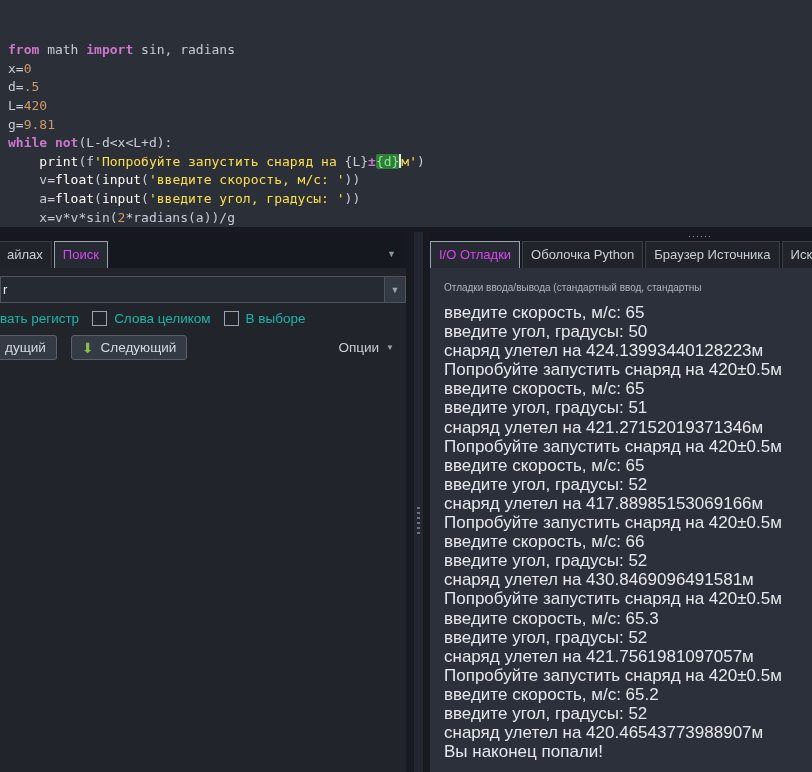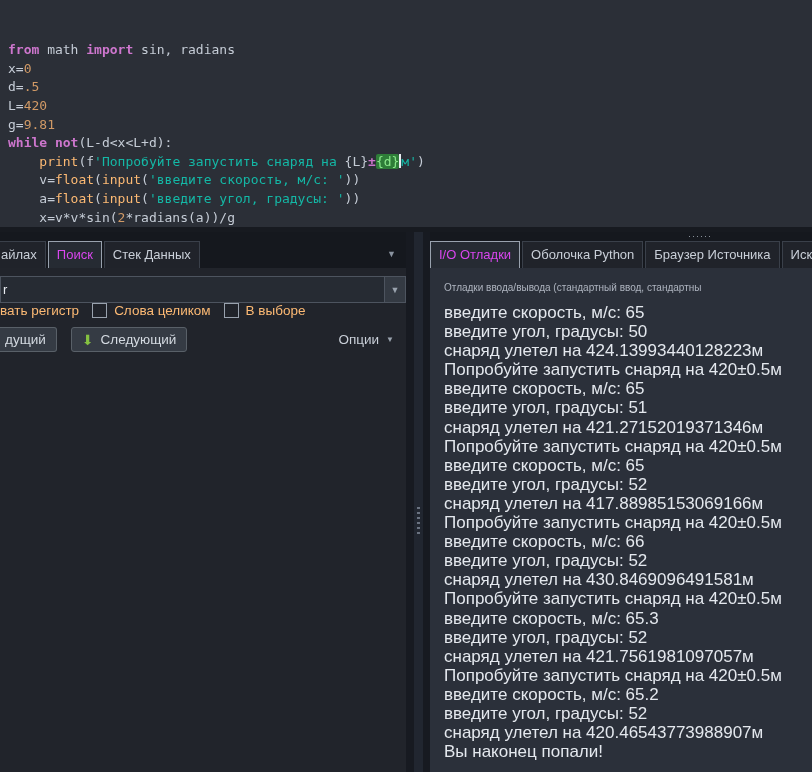--- a/index.html
+++ b/index.html
@@ -6,22 +6,22 @@
   html,body { width:812px; height:772px; overflow:hidden; }
   body { font-family:"Liberation Sans", sans-serif; background:#21242b; }
   .screen { width:812px; height:772px; position:relative; display:flex; flex-direction:column; }
 
   
   .editor { height:227px; background:#2b2f37; padding:4px 0 0 8px;
             font-family:"DejaVu Sans Mono", monospace; font-size:13px; line-height:18.6px;
             white-space:pre; overflow:hidden; color:#c5ccd6; }
   .tk-pl  { color:#c5ccd6; }
   .tk-kw  { color:#cd76cd; font-weight:bold; }
-  .tk-fn  { color:#fdba74; }
-  .tk-str { color:#14b8a6; }
+  .tk-fn  { color:#ffffff; }
+  .tk-str { color:#fde047; }
   .tk-num { color:#d19a66; }
   .tk-hl  { background:#2e7d38; color:#8ce98c; border-radius:2px; }
   .tk-cur { display:inline-block; width:0; border-left:2px solid #e9ecf1; height:14px; vertical-align:-2px; }
 
   .hsplit { height:5px; background:#171a20; }
 
   
   .bottom { flex:1; display:flex; min-height:0; }
 
   .left-panel { width:406px; background:#21242b; display:flex; flex-direction:column; }
@@ -29,32 +29,32 @@
   .vsplit .sb-track { position:absolute; left:8px; top:0; bottom:0; width:9px; background:#212630; }
   .vsplit .grip { position:absolute; left:11px; top:275px; width:3px; height:28px;
                   background:repeating-linear-gradient(to bottom,#6a7280 0 2px, transparent 2px 5px); }
   .right-panel { flex:1; background:#2b303a; display:flex; flex-direction:column; position:relative; min-width:0; }
 
   
   .tabbar { height:36px; background:#15181e; display:flex; align-items:flex-end; flex-shrink:0; overflow:hidden; }
   .tab { height:27px; padding:5px 8px 4px 8px; margin-right:2px; background:#20232a;
          border:1px solid #3a404a; border-bottom:none; color:#c9cfd8; font-size:13px; white-space:nowrap; cursor:default; }
   .tab.active { background:#262b33; border-color:#99a2ae; color:#d946ef; }
-  .tab.clipped { border-left:none; padding-left:1px; }
+  .tab.clipped { border-left:none; padding-left:7px; }
   .tabbar .spacer { flex:1; }
   .menu-arrow { color:#8a93a0; font-size:9px; padding:0 10px 9px 0; }
   .drag-dots { position:absolute; top:0; left:258px; color:#98a0ab; font-size:9px; letter-spacing:1px; line-height:8px; }
 
   
   .search-row { display:flex; margin-top:8px; height:27px; flex-shrink:0; }
   .search-input { flex:1; height:27px; background:#262b33; border:1px solid #4d545f; border-right:none;
                   color:#e8ecf1; font-size:13px; font-family:"Liberation Sans",sans-serif; padding:0 4px 0 2px; outline:none; }
   .search-btn { width:22px; height:27px; background:#343a43; border:1px solid #4d545f;
                 color:#9aa3ae; font-size:9px; display:flex; align-items:center; justify-content:center; }
-  .checks-row { display:flex; align-items:center; margin-top:0; color:#fdba74; font-size:13.5px; flex-shrink:0; }
+  .checks-row { display:flex; align-items:center; margin-top:8px; color:#14b8a6; font-size:13.5px; flex-shrink:0; }
   .check-item { display:flex; align-items:center; margin-right:13px; }
   .cb { width:15px; height:15px; border:1px solid #99a2ae; background:#20232a; margin-right:7px; flex-shrink:0; }
   .btns-row { display:flex; align-items:center; margin-top:9px; flex-shrink:0; }
   .btn { background:#353b44; border:1px solid #596068; border-radius:3px; color:#d4dae1;
          font-size:13.5px; padding:4px 10px; display:flex; align-items:center; white-space:nowrap; }
   .btn-prev { border-left:none; border-radius:0 3px 3px 0; padding-left:5px; margin-right:14px; }
   .green-arrow { color:#85c141; margin-right:7px; font-size:14px; line-height:12px; }
   .options-lbl { margin-left:auto; margin-right:12px; color:#c9cfd8; font-size:13.5px; display:flex; align-items:center; }
   .options-lbl .arr { font-size:8px; color:#9aa3ae; margin-left:7px; }
 
@@ -74,21 +74,20 @@
 
   <div class="hsplit"></div>
 
   <div class="bottom">
 
     <div class="left-panel">
       <div class="tabbar">
         <span style="display:flex;align-items:flex-end;">
             <div class="tab clipped">айлах</div>
             <div class="tab active">Поиск</div>
-            <div class="tab">Стек Данных</div>
           </span>
         <span class="spacer"></span>
         <span class="menu-arrow">▼</span>
       </div>
 
       <div class="search-row">
         <input class="search-input" type="text" value="r" style="">
         <span class="search-btn">▼</span>
       </div>
 

